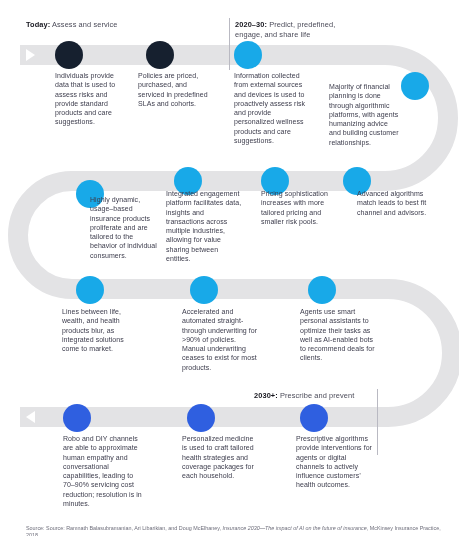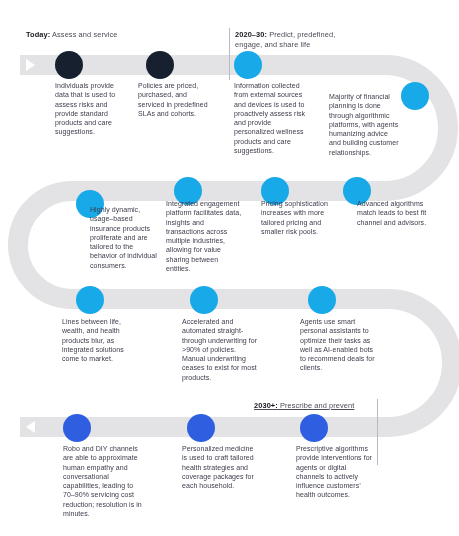--- a/index.html
+++ b/index.html
@@ -10,21 +10,21 @@
   body {
     width: 459px;
     height: 536px;
     position: relative;
     font-family: "Liberation Sans", sans-serif;
     color: #2b2b38;
     overflow: hidden;
   }
   #stage {
     position: absolute;
-    left: 0; top: 18px;
+    left: 0; top: 8px;
     width: 459px;
     height: 455px;
   }
   
   #track-layer {
     position: absolute;
     left: 0; top: 0;
     width: 459px;
     height: 536px;
     pointer-events: none;
@@ -108,21 +108,21 @@
     <b>Today:</b><span> Assess and service</span>
   </div>
 
   <div class="period-rule" style="left:229px; top:10px; height:52px;"></div>
   <div class="period" style="left:235px; top:12px; width:150px;">
     <b>2020–30:</b><span> Predict, predefined,</span><br>
     <span>engage, and share life</span>
   </div>
 
   <div class="period-rule" style="left:377px; top:381px; height:66px;"></div>
-  <div class="period" style="left:254px; top:383px; width:140px;text-decoration:underline;">
+  <div class="period" style="left:254px; top:383px; width:140px;">
     <b>2030+:</b><span> Prescribe and prevent</span>
   </div>
 
   <div class="node" style="left:55px; top:33px; width:28px; height:28px; background:#16202f;"></div>
   <div class="blurb" style="left:55px; top:63px; width:72px;">Individuals provide data that is used to assess risks and provide standard products and care suggestions.</div>
 
   <div class="node" style="left:146px; top:33px; width:28px; height:28px; background:#16202f;"></div>
   <div class="blurb" style="left:138px; top:63px; width:72px;">Policies are priced, purchased, and serviced in predefined SLAs and cohorts.</div>
 
   <div class="node" style="left:234px; top:33px; width:28px; height:28px; background:#18a9e8;"></div>

